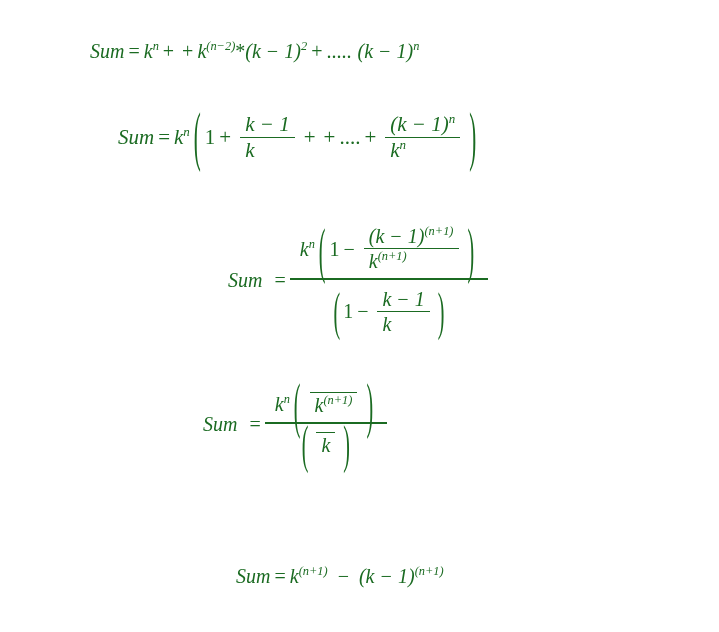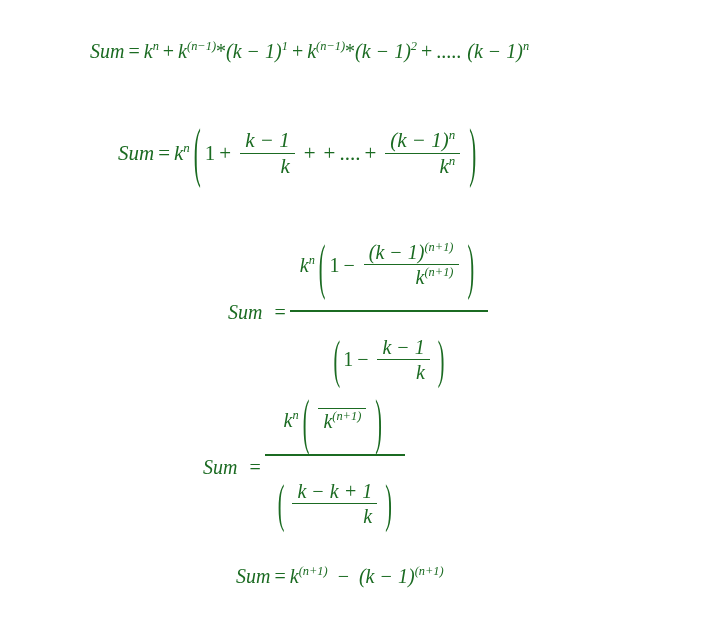--- a/index.html
+++ b/index.html
@@ -36,23 +36,23 @@
     font-size: 0.62em;
     vertical-align: super;
     line-height: 0;
     font-style: italic;
   }
 
   
   .frac {
     display: inline-block;
     vertical-align: middle;
-    text-align: right;
+    text-align: left;
     position: relative;
-    margin: 16px 5px;
+    margin: 0 5px;
   }
   .frac .num {
     display: block;
     padding: 0 5px 1px 5px;
   }
   .frac .den {
     display: block;
     border-top: 1.6px solid #1b6b22;
     padding: 1px 5px 0 5px;
   }
@@ -109,26 +109,23 @@
 
 <div class="sheet">
 
   <div class="row math" style="left:90px; top:40px; font-size:20px;">
     <span>Sum</span>
     <span class="op">=</span>
     <span>
       <span>k</span><sup class="exp">n</sup>
     </span>
     <span class="op">+</span>
-    <span>
-      <span>k</span><sup class="exp">(n−1)</sup><span class="upright">*</span><span>(k − 1)</span><sup class="exp upright">1</sup>
-    </span>
-    <span class="op">+</span>
-    <span>
-      <span>k</span><sup class="exp">(n−1)</sup><span class="upright">*</span><span>(k − 1)</span><sup class="exp upright" style="vertical-align:super">2</sup>
+    <span class="op">+</span>
+    <span>
+      <span>k</span><sup class="exp">(n−2)</sup><span class="upright">*</span><span>(k − 1)</span><sup class="exp upright" style="vertical-align:super">2</sup>
     </span>
     <span class="op">+</span>
     <span class="upright">.....</span>
     <span style="margin-left:6px;">
       <span>(k − 1)</span><sup class="exp">n</sup>
     </span>
   </div>
 
   <div class="row math" style="left:118px; top:113px; font-size:21px;">
     <span>Sum</span>
@@ -198,21 +195,20 @@
         <span class="paren p-big">(</span>
         <span class="frac">
           <span class="den"><span>k</span><sup class="exp">(n+1)</sup></span>
         </span>
         <span class="paren p-big">)</span>
       </span>
       <span class="bbar"></span>
       <span class="bden">
         <span class="paren p-med">(</span>
         <span class="frac">
-          <span class="num">k − k + 1</span>
           <span class="den">k</span>
         </span>
         <span class="paren p-med">)</span>
       </span>
     </span>
   </div>
 
   <div class="row math" style="left:236px; top:565px; font-size:20px;">
     <span>Sum</span>
     <span class="op">=</span>

